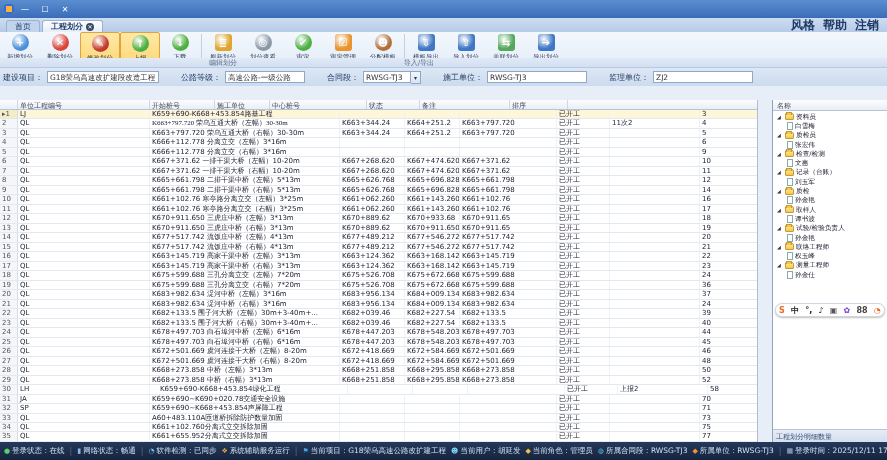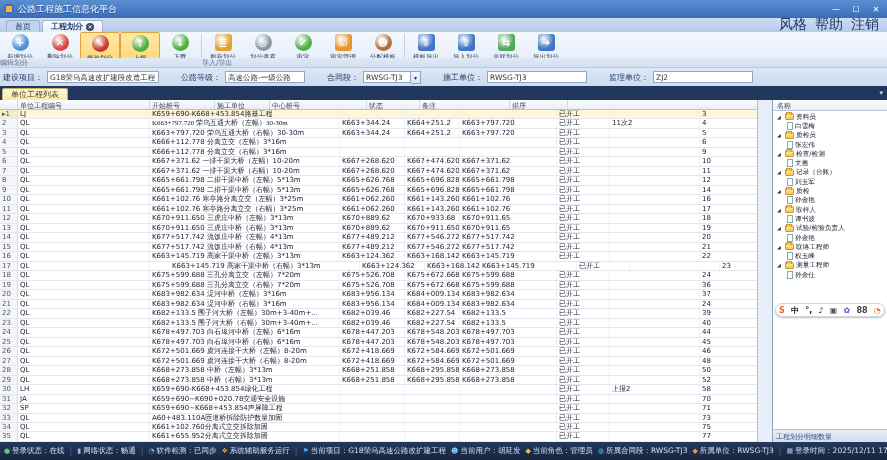--- a/index.html
+++ b/index.html
@@ -20,35 +20,35 @@
   
   .tabrow { position:absolute; left:0; top:18px; width:887px; height:14px;
     background:linear-gradient(#cddcf2,#b6cbe8); display:flex; align-items:flex-end; padding-left:6px; }
   .tab { padding:1px 8px 1px 8px; font-size:8px; color:#23406e; border:1px solid #9ab2d4;
     border-bottom:none; border-radius:3px 3px 0 0; background:#c2d3ec; margin-right:2px; height:12px;
     display:flex; align-items:center; gap:3px; }
   .tab.active { background:linear-gradient(#fdfdfe,#e8eef8); font-weight:bold; }
   .tab-close { display:inline-block; width:8px; height:8px; border-radius:50%; background:#3a4a60;
     color:#fff; font-size:6px; line-height:8px; text-align:center; }
   .top-links { margin-left:auto; display:flex; gap:8px; padding-right:8px; align-items:center; height:14px; }
-  .top-links span { font-size:14px; color:#1c3a63; }
+  .top-links span { font-size:12px; color:#1c3a63;font-weight:bold; }
 
   
   .ribbon { position:absolute; left:0; top:32px; width:887px; height:36px;
     background:linear-gradient(#f4f8fd,#e3ecf8); border-bottom:1px solid #b9c9e0; display:flex; }
   .rb { width:40px; display:flex; flex-direction:column; align-items:center; padding-top:2px; gap:1px; }
   .rb.hl { background:linear-gradient(#ffe8a6,#fdd673); border:1px solid #e0a33c; border-radius:2px; }
   .rb .ic { width:17px; height:17px; border-radius:50%; display:flex; align-items:center;
     justify-content:center; color:#fff; font-size:10px; font-weight:bold; }
   .rb .ic.sq { border-radius:3px; }
   .rb .lbl { font-size:7px; color:#31405a; white-space:nowrap; transform:scale(.92); }
   .rb-sep { width:1px; background:#c3d1e6; margin:2px 1px; }
   .grouprow { position:absolute; left:0; top:58px; width:887px; height:10px;
     background:linear-gradient(#e0e9f6,#d2dff1); border-bottom:1px solid #b9c9e0; display:flex; }
-  .gcap { font-size:7px; color:#5a6c86; text-align:left; }
+  .gcap { font-size:7px; color:#5a6c86; text-align:right;margin-left:35px; }
 
   
   .filterrow { position:absolute; left:0; top:68px; width:887px; height:18px;
     background:linear-gradient(#dde7f5,#ccdbee); display:flex; align-items:center; gap:4px; padding:0 3px; }
   .f-label { font-size:8px; color:#233c62; white-space:nowrap; }
   .f-input { height:12px; background:#fff; border:1px solid #8fa8c8; font-size:7.5px; color:#333;
     padding:0 2px; line-height:11px; overflow:hidden; white-space:nowrap; }
   .f-combo { display:flex; }
   .f-combo .arrow { width:10px; background:linear-gradient(#f2f6fb,#d8e3f2); border:1px solid #8fa8c8;
     border-left:none; font-size:6px; text-align:center; line-height:11px; color:#335; }
@@ -109,21 +109,20 @@
   .sb-item .g { font-size:7px; }
   .sb-sep { color:#51688c; font-size:8px; }
 </style>
 </head>
 <body>
 
 <div class="window">
 
   <div class="titlebar">
     <span class="app-icon"></span>
-    <span class="title-text">公路工程施工信息化平台</span>
     <span class="win-controls">
       <span>—</span>
       <span>☐</span>
       <span>✕</span>
     </span>
   </div>
 
   <div class="tabrow">
     <div class="tab">
       <span>首页</span>
@@ -218,26 +217,20 @@
       </span>
       <span style="width: 14px;"></span>
       <span class="f-label">施工单位：</span>
       <span class="f-input" style="width: 100px;">RWSG-TJ3</span>
       <span style="width: 14px;"></span>
       <span class="f-label">监理单位：</span>
       <span class="f-input" style="width: 100px;">ZJ2</span>
       <span style="width: 14px;"></span>
     </div>
 
-  <div class="substrip">
-    <div class="subtab">
-      <span>单位工程列表</span>
-    </div>
-    <span class="corner">▾</span>
-  </div>
 
   <div class="grid">
     <div class="g-head" id="ghead">
         <div class="c" style="width: 18px; flex: 0 0 auto;"></div>
         <div class="c" style="width: 132px; flex: 0 0 auto;">单位工程编号</div>
         <div class="c" style="width: 65px; flex: 0 0 auto;">开始桩号</div>
         <div class="c" style="width: 55px; flex: 0 0 auto;">施工单位</div>
         <div class="c" style="width: 97px; flex: 0 0 auto;">中心桩号</div>
         <div class="c" style="width: 53px; flex: 0 0 auto;">状态</div>
         <div class="c" style="width: 90px; flex: 0 0 auto;">备注</div>
@@ -416,21 +409,21 @@
           <div class="c" style="width: 65px; flex: 0 0 auto;">K663+124.362</div>
           <div class="c" style="width: 55px; flex: 0 0 auto;">K663+168.142</div>
           <div class="c" style="width: 97px; flex: 0 0 auto;">K663+145.719</div>
           <div class="c" style="width: 53px; flex: 0 0 auto;">已开工</div>
           <div class="c" style="width: 90px; flex: 0 0 auto;"></div>
           <div class="c" style="width: 58px; flex: 0 0 auto;">22</div>
         </div>
         <div class="g-row">
           <div class="c num" style="width: 18px; flex: 0 0 auto;">17</div>
           <div class="c" style="width: 132px; flex: 0 0 auto;">QL</div>
-          <div class="c" style="width: 190px; flex: 0 0 auto; margin-left: 20px;">K663+145.719 高家干渠中桥（右幅）3*13m</div>
+          <div class="c" style="width: 190px; flex: 0 0 auto;">K663+145.719 高家干渠中桥（右幅）3*13m</div>
           <div class="c" style="width: 65px; flex: 0 0 auto;">K663+124.362</div>
           <div class="c" style="width: 55px; flex: 0 0 auto;">K663+168.142</div>
           <div class="c" style="width: 97px; flex: 0 0 auto;">K663+145.719</div>
           <div class="c" style="width: 53px; flex: 0 0 auto;">已开工</div>
           <div class="c" style="width: 90px; flex: 0 0 auto;"></div>
           <div class="c" style="width: 58px; flex: 0 0 auto;">23</div>
         </div>
         <div class="g-row">
           <div class="c num" style="width: 18px; flex: 0 0 auto;">18</div>
           <div class="c" style="width: 132px; flex: 0 0 auto;">QL</div>
@@ -559,21 +552,21 @@
           <div class="c" style="width: 65px; flex: 0 0 auto;">K668+251.858</div>
           <div class="c" style="width: 55px; flex: 0 0 auto;">K668+295.858</div>
           <div class="c" style="width: 97px; flex: 0 0 auto;">K668+273.858</div>
           <div class="c" style="width: 53px; flex: 0 0 auto;">已开工</div>
           <div class="c" style="width: 90px; flex: 0 0 auto;"></div>
           <div class="c" style="width: 58px; flex: 0 0 auto;">52</div>
         </div>
         <div class="g-row">
           <div class="c num" style="width: 18px; flex: 0 0 auto;">30</div>
           <div class="c" style="width: 132px; flex: 0 0 auto;">LH</div>
-          <div class="c" style="width: 190px; flex: 0 0 auto;">K659+690-K668+453.854绿化工程</div>
+          <div class="c" style="width: 190px; flex: 0 0 auto; margin-left: 8px;">K659+690-K668+453.854绿化工程</div>
           <div class="c" style="width: 65px; flex: 0 0 auto;"></div>
           <div class="c" style="width: 55px; flex: 0 0 auto;"></div>
           <div class="c" style="width: 97px; flex: 0 0 auto;"></div>
           <div class="c" style="width: 53px; flex: 0 0 auto;">已开工</div>
           <div class="c" style="width: 90px; flex: 0 0 auto;">上报2</div>
           <div class="c" style="width: 58px; flex: 0 0 auto;">58</div>
         </div>
         <div class="g-row">
           <div class="c num" style="width: 18px; flex: 0 0 auto;">31</div>
           <div class="c" style="width: 132px; flex: 0 0 auto;">JA</div>

